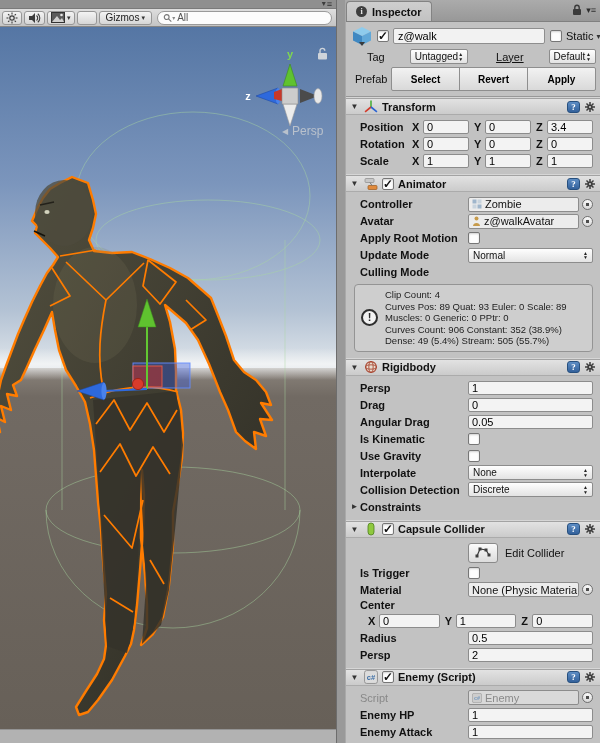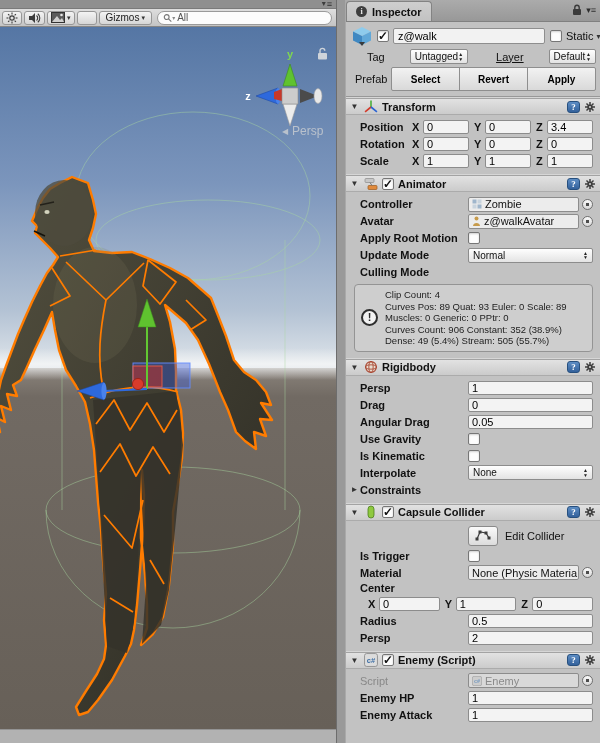--- a/index.html
+++ b/index.html
@@ -507,31 +507,41 @@
         </div>
         <div class="prow">
           <span class="plabel">Drag</span>
           <input class="tfield" value="0" style="">
         </div>
         <div class="prow">
           <span class="plabel">Angular Drag</span>
           <input class="tfield" value="0.05" style="">
         </div>
         <div class="prow">
+          <span class="plabel">Is Kinematic</span>
+          <span class="cb"></span>
+        </div>
+        <div class="prow">
           <span class="plabel">Use Gravity</span>
-          <span class="cb"></span>
-        </div>
-        <div class="prow">
-          <span class="plabel">Is Kinematic</span>
           <span class="cb"></span>
         </div>
         <div class="prow">
           <span class="plabel">Interpolate</span>
           <div class="dd">
             <span>None</span>
+            <span class="updown">
+                <span>▲</span>
+                <span>▼</span>
+              </span>
+          </div>
+        </div>
+        <div class="prow">
+          <span class="plabel">Collision Detection</span>
+          <div class="dd">
+            <span>Discrete</span>
             <span class="updown">
                 <span>▲</span>
                 <span>▼</span>
               </span>
           </div>
         </div>
         <div class="prow" style="margin-left:-11px;">
           <span class="fold">►</span>
           <span style="font-weight:bold;">Constraints</span>
         </div>

